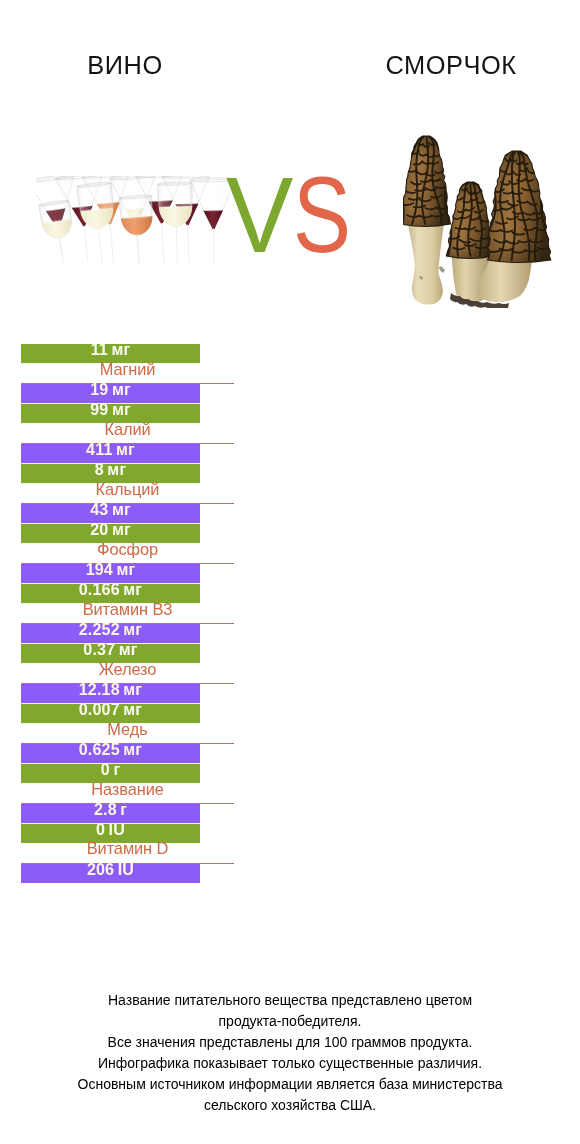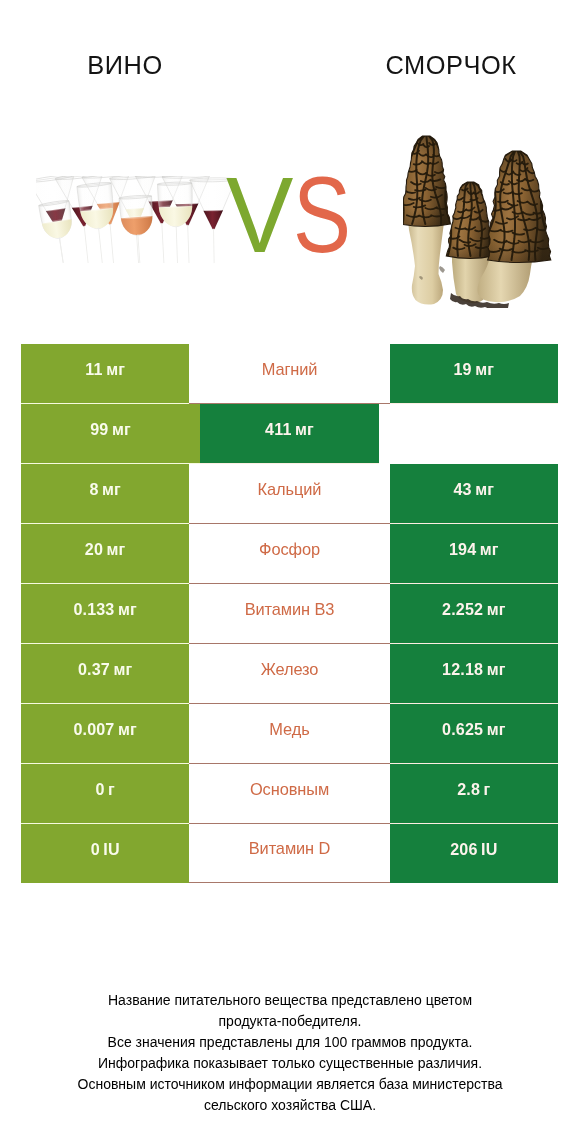--- a/index.html
+++ b/index.html
@@ -16,25 +16,25 @@
   .wine-img{position:absolute;left:36px;top:146px;width:200px;height:90px;}
   .mush-img{position:absolute;left:403px;top:100px;width:150px;height:178px;}
 
   .vs{position:absolute;left:226px;top:145px;width:130px;height:76px;font-size:101px;line-height:76px;
       font-weight:400;letter-spacing:0px;white-space:nowrap;}
   .vs-v{color:#7DA82F;display:inline-block;transform:scaleX(1.0) scaleY(1.06);transform-origin:0 0;}
   .vs-s{color:#E2674A;display:inline-block;transform:scaleX(.86) scaleY(1.06);transform-origin:0 0;}
 
   
   .tbl{position:absolute;left:21px;top:314px;width:537px;}
-  .row{position:relative;height:59.95px;display:flex;}
+  .row{position:relative;height:59.95px;display:flex;flex-direction:column;}
   .cell{height:59.95px;box-sizing:border-box;display:flex;align-items:center;justify-content:center;}
   .cL{width:179px;background:#82A72F;color:#f9fbec;border-bottom:1px solid #f6fade;}
   .cM{width:213px;background:#fff;color:#cf6a46;border-bottom:1px solid #a8786a;}
-  .cR{width:179px;background:#15803d;color:#fdf3ec;border-bottom:1px solid #fdeee3;}
+  .cR{width:179px;background:#8b5cf6;color:#fdf3ec;border-bottom:1px solid #fdeee3;}
 
   .row:last-child .cL,.row:last-child .cR{border-bottom:none;}
 
   .val{font-size:16.1px;font-weight:bold;letter-spacing:.15px;white-space:nowrap;position:relative;top:-4px;}
   .val .u{font-size:16.1px;font-weight:bold;margin-left:3.5px;letter-spacing:.15px;}
   .nut{font-size:16.4px;font-weight:400;letter-spacing:-0.1px;white-space:nowrap;position:relative;top:-4px;}
 
   
   .foot{position:absolute;left:0;top:960px;width:580px;text-align:center;
         font-size:14px;color:#000000;line-height:21px;letter-spacing:0px;}
@@ -378,20 +378,23 @@
           <span class="nut">Магний</span>
         </div>
         <div class="cell cR">
           <span class="val"><span>19</span><span class="u">мг</span></span>
         </div>
       </div>
       <div class="row">
         <div class="cell cL">
           <span class="val"><span>99</span><span class="u">мг</span></span>
         </div>
+        <div class="cell cM">
+          <span class="nut">Калий</span>
+        </div>
         <div class="cell cR">
           <span class="val"><span>411</span><span class="u">мг</span></span>
         </div>
       </div>
       <div class="row">
         <div class="cell cL">
           <span class="val"><span>8</span><span class="u">мг</span></span>
         </div>
         <div class="cell cM">
           <span class="nut">Кальций</span>
@@ -406,21 +409,21 @@
         </div>
         <div class="cell cM">
           <span class="nut">Фосфор</span>
         </div>
         <div class="cell cR">
           <span class="val"><span>194</span><span class="u">мг</span></span>
         </div>
       </div>
       <div class="row">
         <div class="cell cL">
-          <span class="val"><span>0.133</span><span class="u">мг</span></span>
+          <span class="val"><span>0.166</span><span class="u">мг</span></span>
         </div>
         <div class="cell cM">
           <span class="nut">Витамин B3</span>
         </div>
         <div class="cell cR">
           <span class="val"><span>2.252</span><span class="u">мг</span></span>
         </div>
       </div>
       <div class="row">
         <div class="cell cL">
@@ -442,21 +445,21 @@
         </div>
         <div class="cell cR">
           <span class="val"><span>0.625</span><span class="u">мг</span></span>
         </div>
       </div>
       <div class="row">
         <div class="cell cL">
           <span class="val"><span>0</span><span class="u">г</span></span>
         </div>
         <div class="cell cM">
-          <span class="nut">Основным</span>
+          <span class="nut">Название</span>
         </div>
         <div class="cell cR">
           <span class="val"><span>2.8</span><span class="u">г</span></span>
         </div>
       </div>
       <div class="row">
         <div class="cell cL">
           <span class="val"><span>0</span><span class="u">IU</span></span>
         </div>
         <div class="cell cM">

